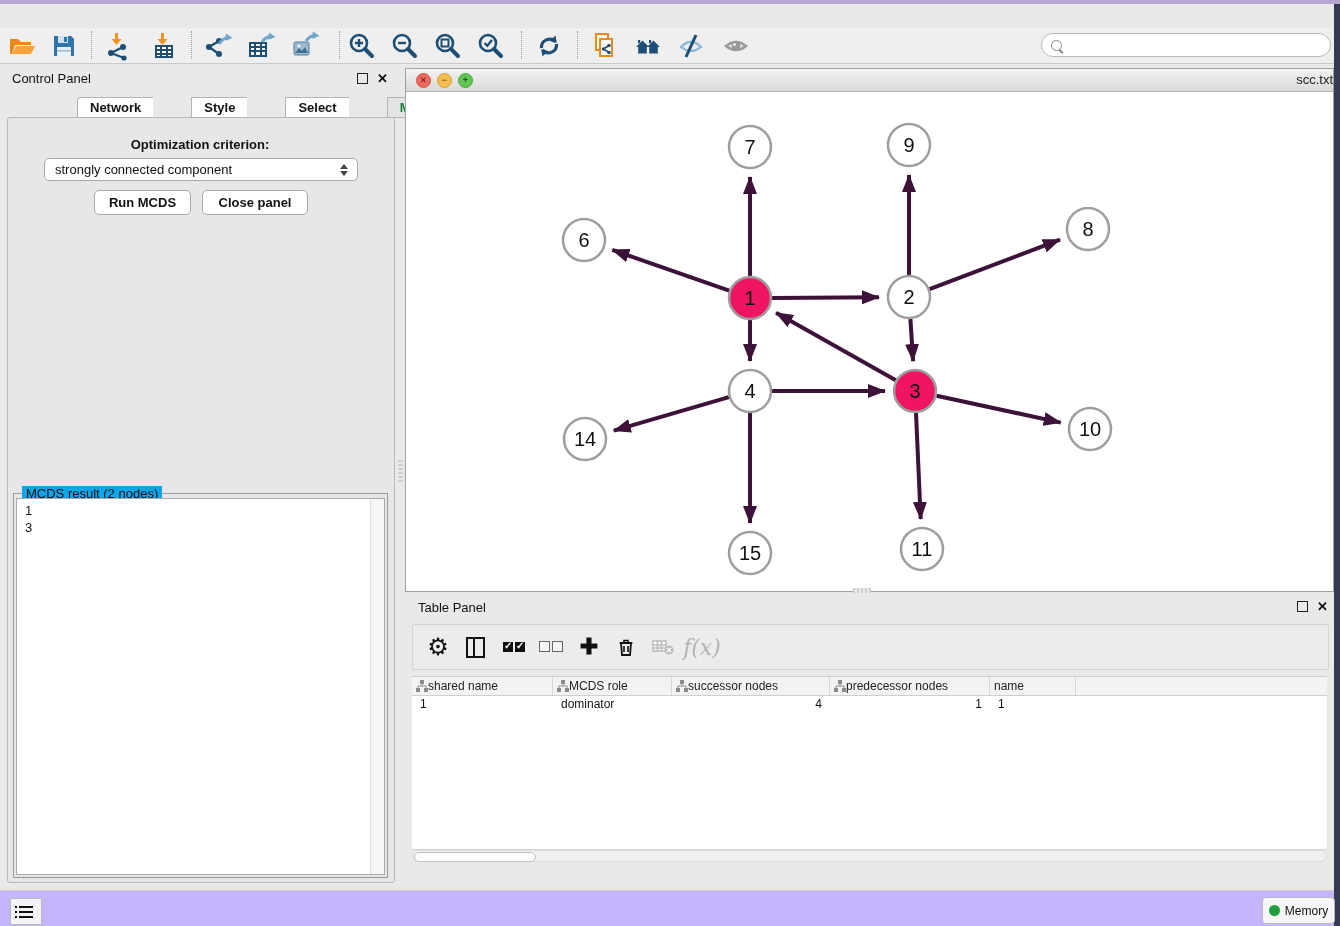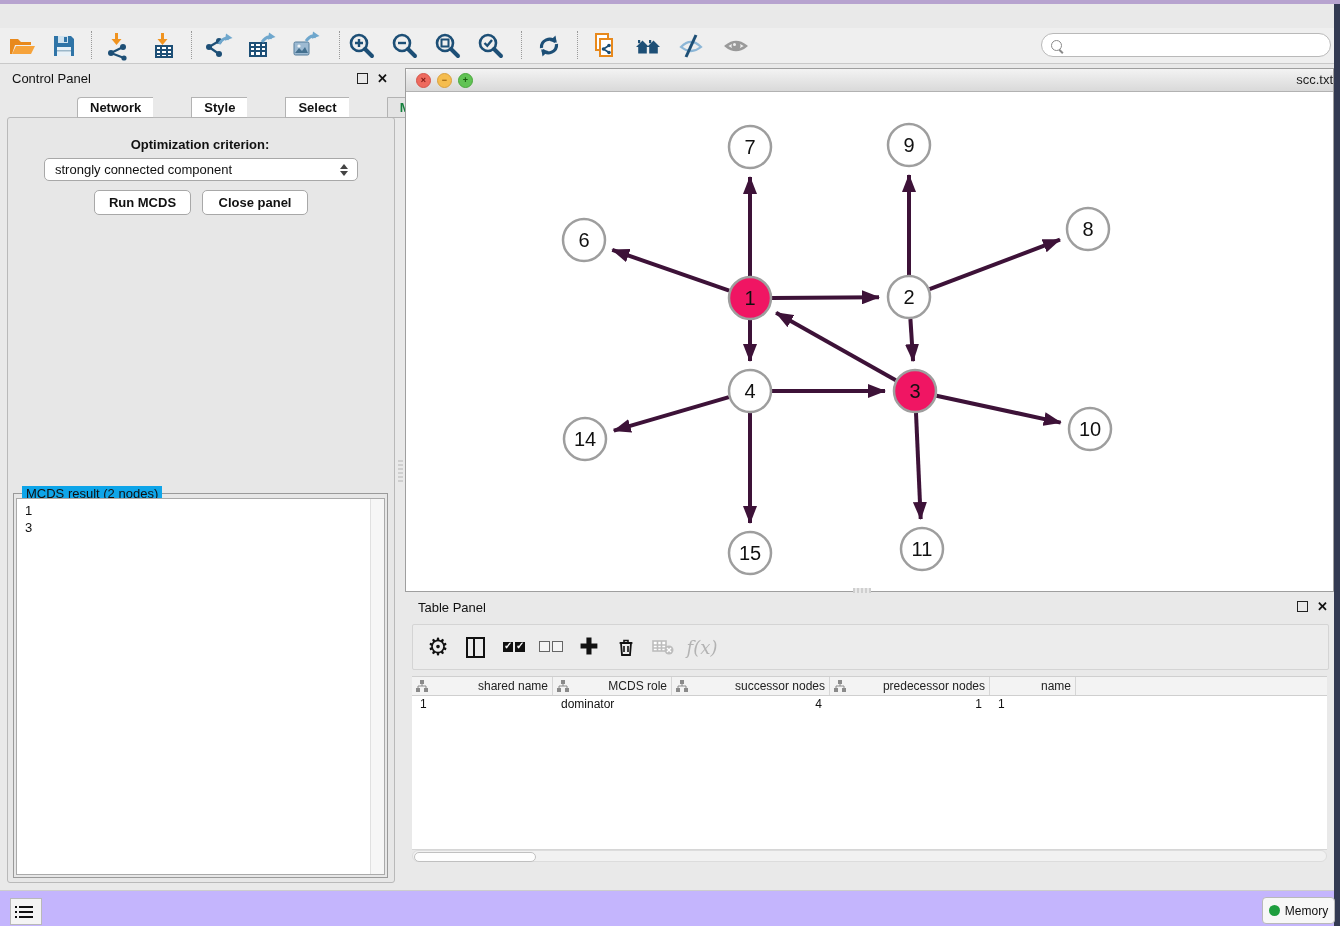--- a/index.html
+++ b/index.html
@@ -68,26 +68,26 @@
   #tp-btns{left:1297px;top:601px;}
   #tp-toolbar{left:412px;top:624px;width:915px;height:44px;background:#ececec;border:1px solid #d4d4d4;border-radius:2px;}
   .tp-ic{position:absolute;top:5px;width:34px;height:34px;display:flex;align-items:center;justify-content:center;}
   .gear-glyph{font-size:24px;color:#111;line-height:30px;}
   .cols-ic{width:15px;height:17px;border:2.5px solid #111;position:relative;}
   .cols-ic::after{content:"";position:absolute;left:5px;top:0;width:2.5px;height:100%;background:#111;}
   .cb{display:inline-block;width:10px;height:10px;background:#111;position:relative;margin:0 1px;}
   .cb::after{content:"✓";position:absolute;left:1px;top:-2px;color:#fff;font-size:10px;font-weight:bold;}
   .cbe{display:inline-block;width:9px;height:9px;border:1.5px solid #666;background:#f5f5f5;margin:0 1px;}
   .plus-glyph{font-size:22px;font-weight:bold;color:#111;}
-  .fx{font-family:"DejaVu Serif",serif;font-style:italic;font-size:18px;color:#b3b3b3;}
+  .fx{font-family:"DejaVu Serif",serif;font-style:italic;font-size:22px;color:#b3b3b3;}
 
   #tp-table{left:412px;top:676px;width:915px;background:#fff;}
   #tp-head{display:flex;height:18px;background:#f3f3f3;border-top:1px solid #cfcfcf;border-bottom:1px solid #cfcfcf;}
   .th{display:flex;align-items:center;border-right:1px solid #d6d6d6;font-size:12px;color:#222;box-sizing:border-box;padding:0 4px;}
-  .th .lbl{flex:1;text-align:right;}
+  .th .lbl{flex:1;text-align:left;}
   .th.filler{border-right:none;flex:1;}
   .tr{display:flex;height:16px;border-bottom:1px solid #fff;}
   .td{font-size:12px;color:#111;box-sizing:border-box;padding:0 8px;line-height:16px;white-space:nowrap;overflow:hidden;}
   #tp-body-rest{left:412px;top:711px;width:915px;height:138px;background:#fff;border-bottom:1px solid #d6d6d6;}
   #tp-hscroll{left:412px;top:850px;width:915px;height:12px;background:#f1f1f1;border:1px solid #dcdcdc;border-radius:6px;box-sizing:border-box;}
   #tp-hthumb{position:absolute;left:1px;top:1px;width:120px;height:8px;background:#fdfdfd;border:1px solid #c0c0c0;border-radius:5px;}
   #tp-tabs{left:0;top:864px;width:100%;display:flex;justify-content:center;}
   #tp-tabs-inner{display:flex;margin-left:400px;}
   .tp-tab{height:20px;line-height:20px;padding:0 14px;background:#fff;border:1px solid #b3b3b3;border-right:none;font-size:13px;font-weight:bold;color:#111;}
   .tp-tab:first-child{border-radius:4px 0 0 4px;}

